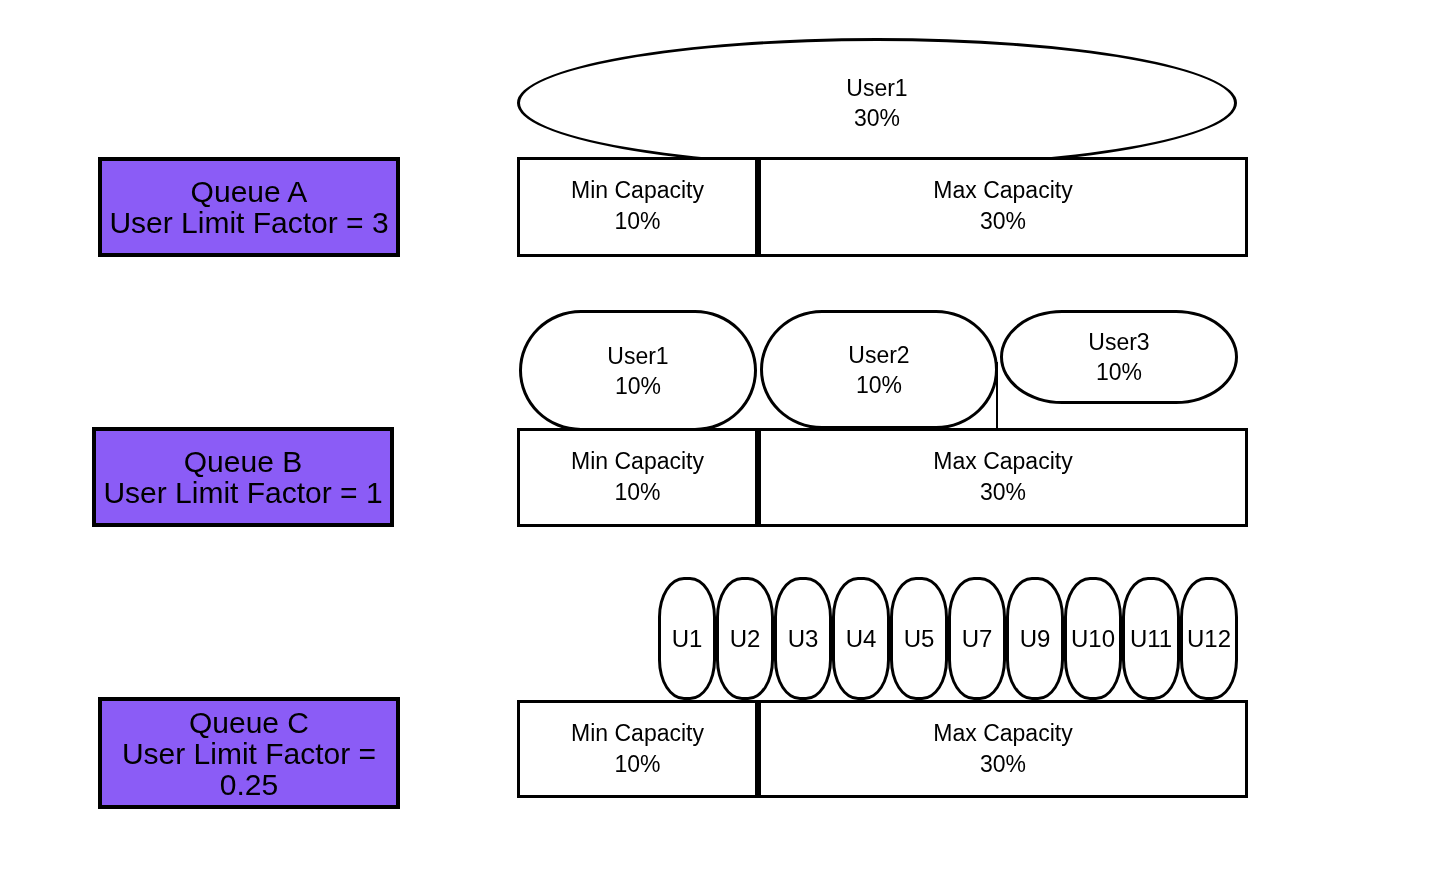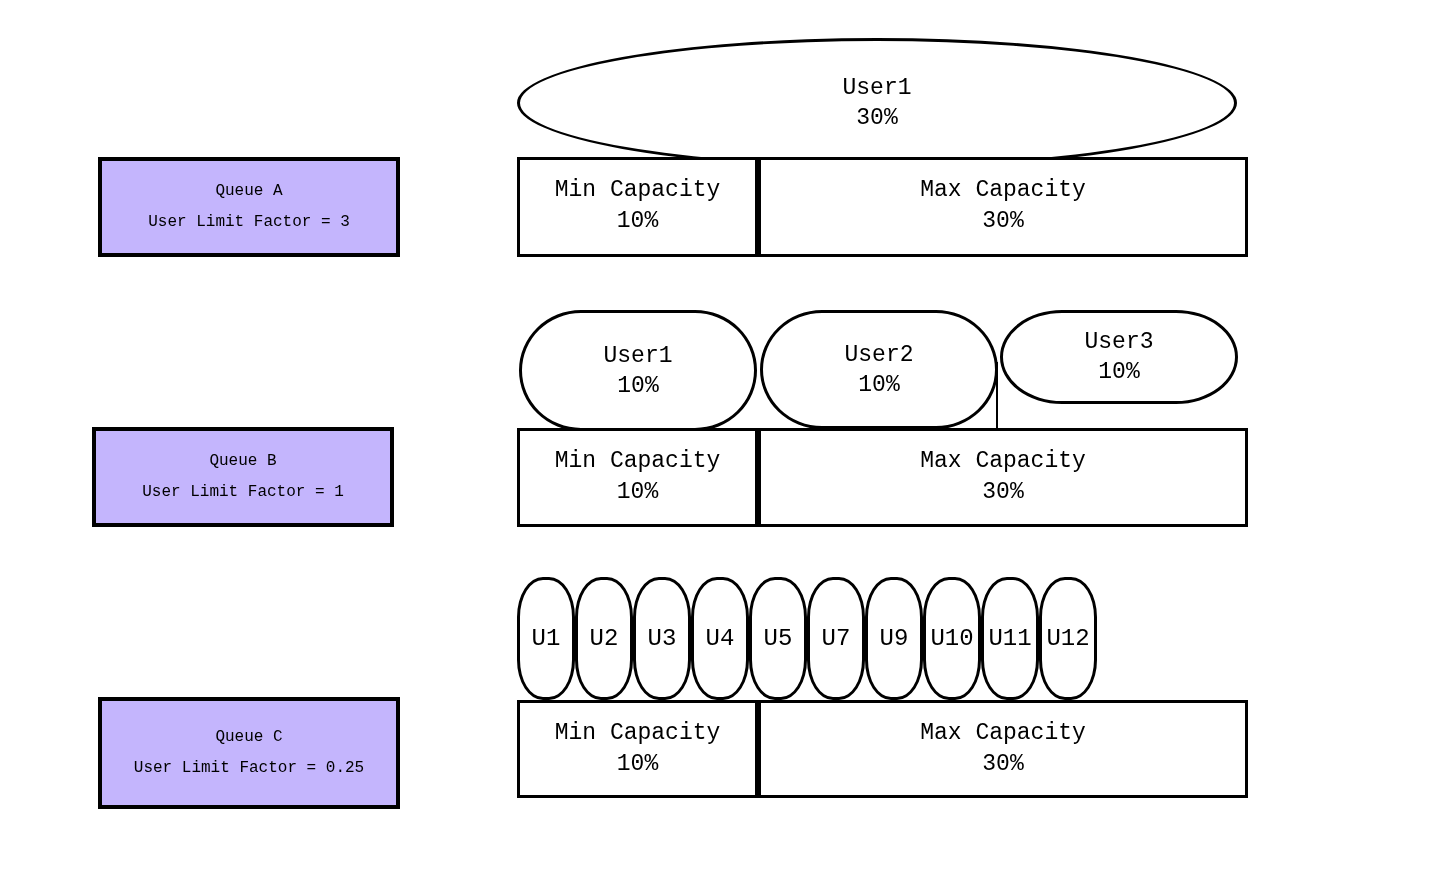--- a/index.html
+++ b/index.html
@@ -5,36 +5,36 @@
   html, body {
     margin: 0;
     padding: 0;
     background: #ffffff;
   }
   .canvas {
     position: relative;
     width: 1436px;
     height: 892px;
     background: #ffffff;
-    font-family: Liberation Mono, monospace;
+    font-family: Liberation Sans, sans-serif;
     color: #000000;
     overflow: hidden;
   }
   .abs { position: absolute; box-sizing: border-box; }
 
   
   .label-box {
     border: 4px solid #000000;
-    background: #c4b5fd;
-    display: flex;
-    flex-direction: column;
-    align-items: center;
-    justify-content: center;
-    text-align: center;
-    font-size: 16px;
+    background: #8b5cf6;
+    display: flex;
+    flex-direction: column;
+    align-items: center;
+    justify-content: center;
+    text-align: center;
+    font-size: 30px;
     line-height: 31px;
     z-index: 3;
   }
 
   
   .cap-box {
     border: 3px solid #000000;
     background: #ffffff;
     display: flex;
     flex-direction: column;
@@ -71,21 +71,21 @@
     justify-content: center;
     text-align: center;
     font-size: 23px;
     line-height: 30px;
     z-index: 2;
   }
 
   
   .user-strip-row {
     display: flex;
-    justify-content: flex-start;
+    justify-content: flex-end;
     z-index: 2;
   }
   .user-barrel {
     box-sizing: border-box;
     width: 58px;
     height: 123px;
     border: 3px solid #000000;
     background: #ffffff;
     border-radius: 26px / 40px;
     display: flex;

